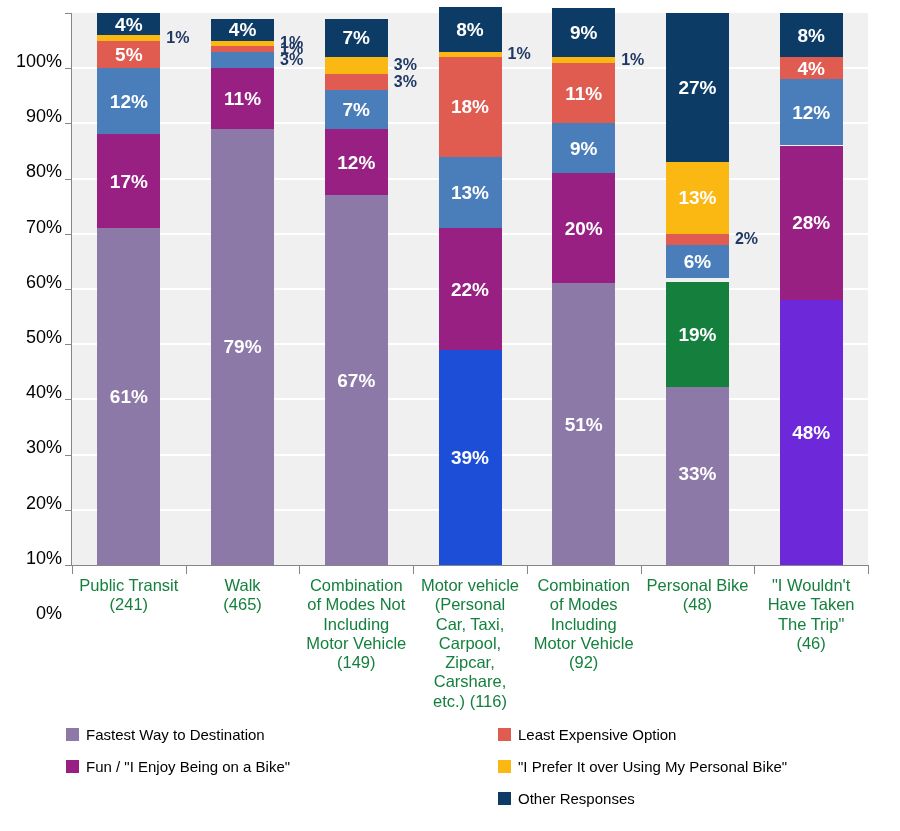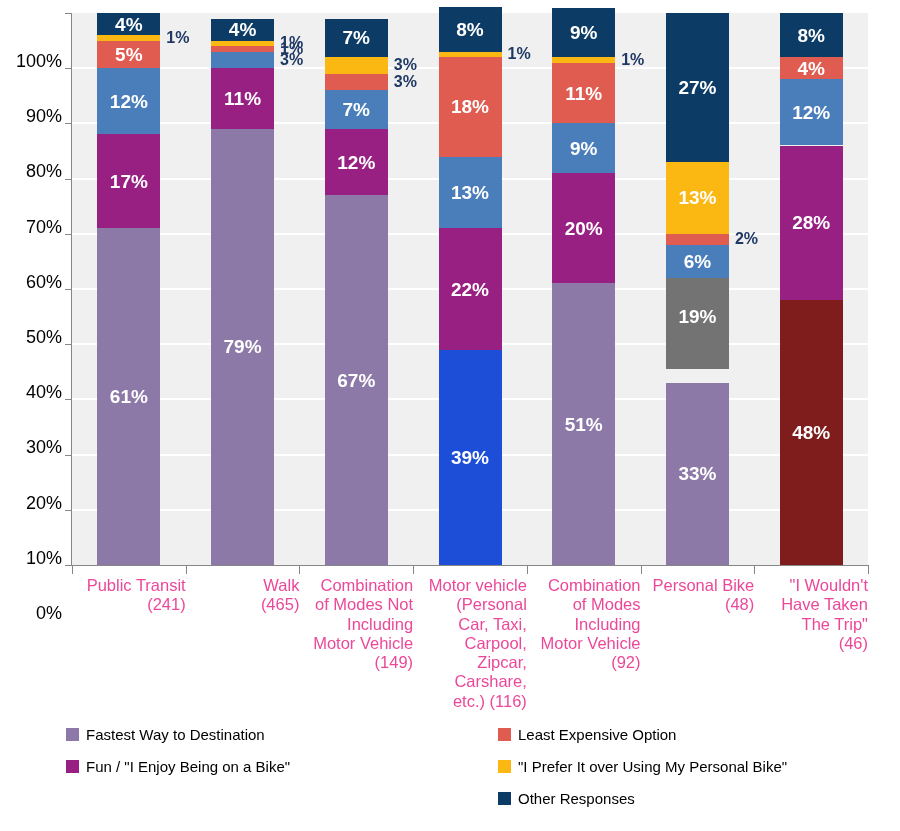--- a/index.html
+++ b/index.html
@@ -36,22 +36,22 @@
     font-size:18px;color:#000;line-height:1;margin-top:48px;
   }
 
   
   .xtick{
     position:absolute;top:566px;width:1px;height:8px;background:#868686;
   }
   .xlabels{position:absolute;left:72px;top:576px;width:796px;}
   .xlab{
     position:absolute;top:0;
-    text-align:right;
-    font-size:16.5px;color:#ec4899;
+    text-align:center;
+    font-size:16.5px;color:#15803d;
     line-height:1.17;
   }
 
   
   .bars{position:absolute;left:72px;top:13px;width:796px;height:552px;}
   .bar{position:absolute;bottom:0;}
   .seg{
     position:absolute;left:0;width:100%;
     display:flex;align-items:center;justify-content:center;
     overflow:visible;
@@ -272,36 +272,36 @@
         <div class="seg" title="&quot;I Prefer It over Using My Personal Bike&quot;: 1%" style="bottom: 502.32px; height: 5.52px; background: rgb(251, 183, 18);"></div>
         <div class="seg" title="Other Responses: 9%" style="bottom: 507.84px; height: 49.68px; background: rgb(12, 60, 102);">
           <span class="seg-lab">9%</span>
         </div>
       </div>
       <div class="out-lab" style="left: 662.929px; top: 218.32px;">2%</div>
       <div class="bar" style="left: 593.929px; width: 63px; height: 552px;">
         <div class="seg" title="Fastest Way to Destination: 33%" style="bottom: 0px; height: 182.16px; background: rgb(141, 121, 168);">
           <span class="seg-lab">33%</span>
         </div>
-        <div class="seg" title="Fun / &quot;I Enjoy Being on a Bike&quot;: 19%" style="bottom: 196px; height: 104.88px; background: #737373;">
+        <div class="seg" title="Fun / &quot;I Enjoy Being on a Bike&quot;: 19%" style="bottom: 178px; height: 104.88px; background: #15803d;">
           <span class="seg-lab">19%</span>
         </div>
         <div class="seg" title="Health / Fitness Benefits: 6%" style="bottom: 287.04px; height: 33.12px; background: rgb(74, 126, 187);">
           <span class="seg-lab">6%</span>
         </div>
         <div class="seg" title="Least Expensive Option: 2%" style="bottom: 320.16px; height: 11.04px; background: rgb(224, 91, 80);"></div>
         <div class="seg" title="&quot;I Prefer It over Using My Personal Bike&quot;: 13%" style="bottom: 331.2px; height: 71.76px; background: rgb(251, 183, 18);">
           <span class="seg-lab">13%</span>
         </div>
         <div class="seg" title="Other Responses: 27%" style="bottom: 402.96px; height: 149.04px; background: rgb(12, 60, 102);">
           <span class="seg-lab">27%</span>
         </div>
       </div>
       <div class="bar" style="left: 707.643px; width: 63px; height: 552px;">
-        <div class="seg" title="Fastest Way to Destination: 48%" style="bottom: 0px; height: 264.96px; background: #7f1d1d;">
+        <div class="seg" title="Fastest Way to Destination: 48%" style="bottom: 0px; height: 264.96px; background: #6d28d9;">
           <span class="seg-lab">48%</span>
         </div>
         <div class="seg" title="Fun / &quot;I Enjoy Being on a Bike&quot;: 28%" style="bottom: 264.96px; height: 154.56px; background: rgb(152, 32, 130);">
           <span class="seg-lab">28%</span>
         </div>
         <div class="seg" title="Health / Fitness Benefits: 12%" style="bottom: 419.52px; height: 66.24px; background: rgb(74, 126, 187);">
           <span class="seg-lab">12%</span>
         </div>
         <div class="seg" title="Least Expensive Option: 4%" style="bottom: 485.76px; height: 22.08px; background: rgb(224, 91, 80);">
           <span class="seg-lab">4%</span>

